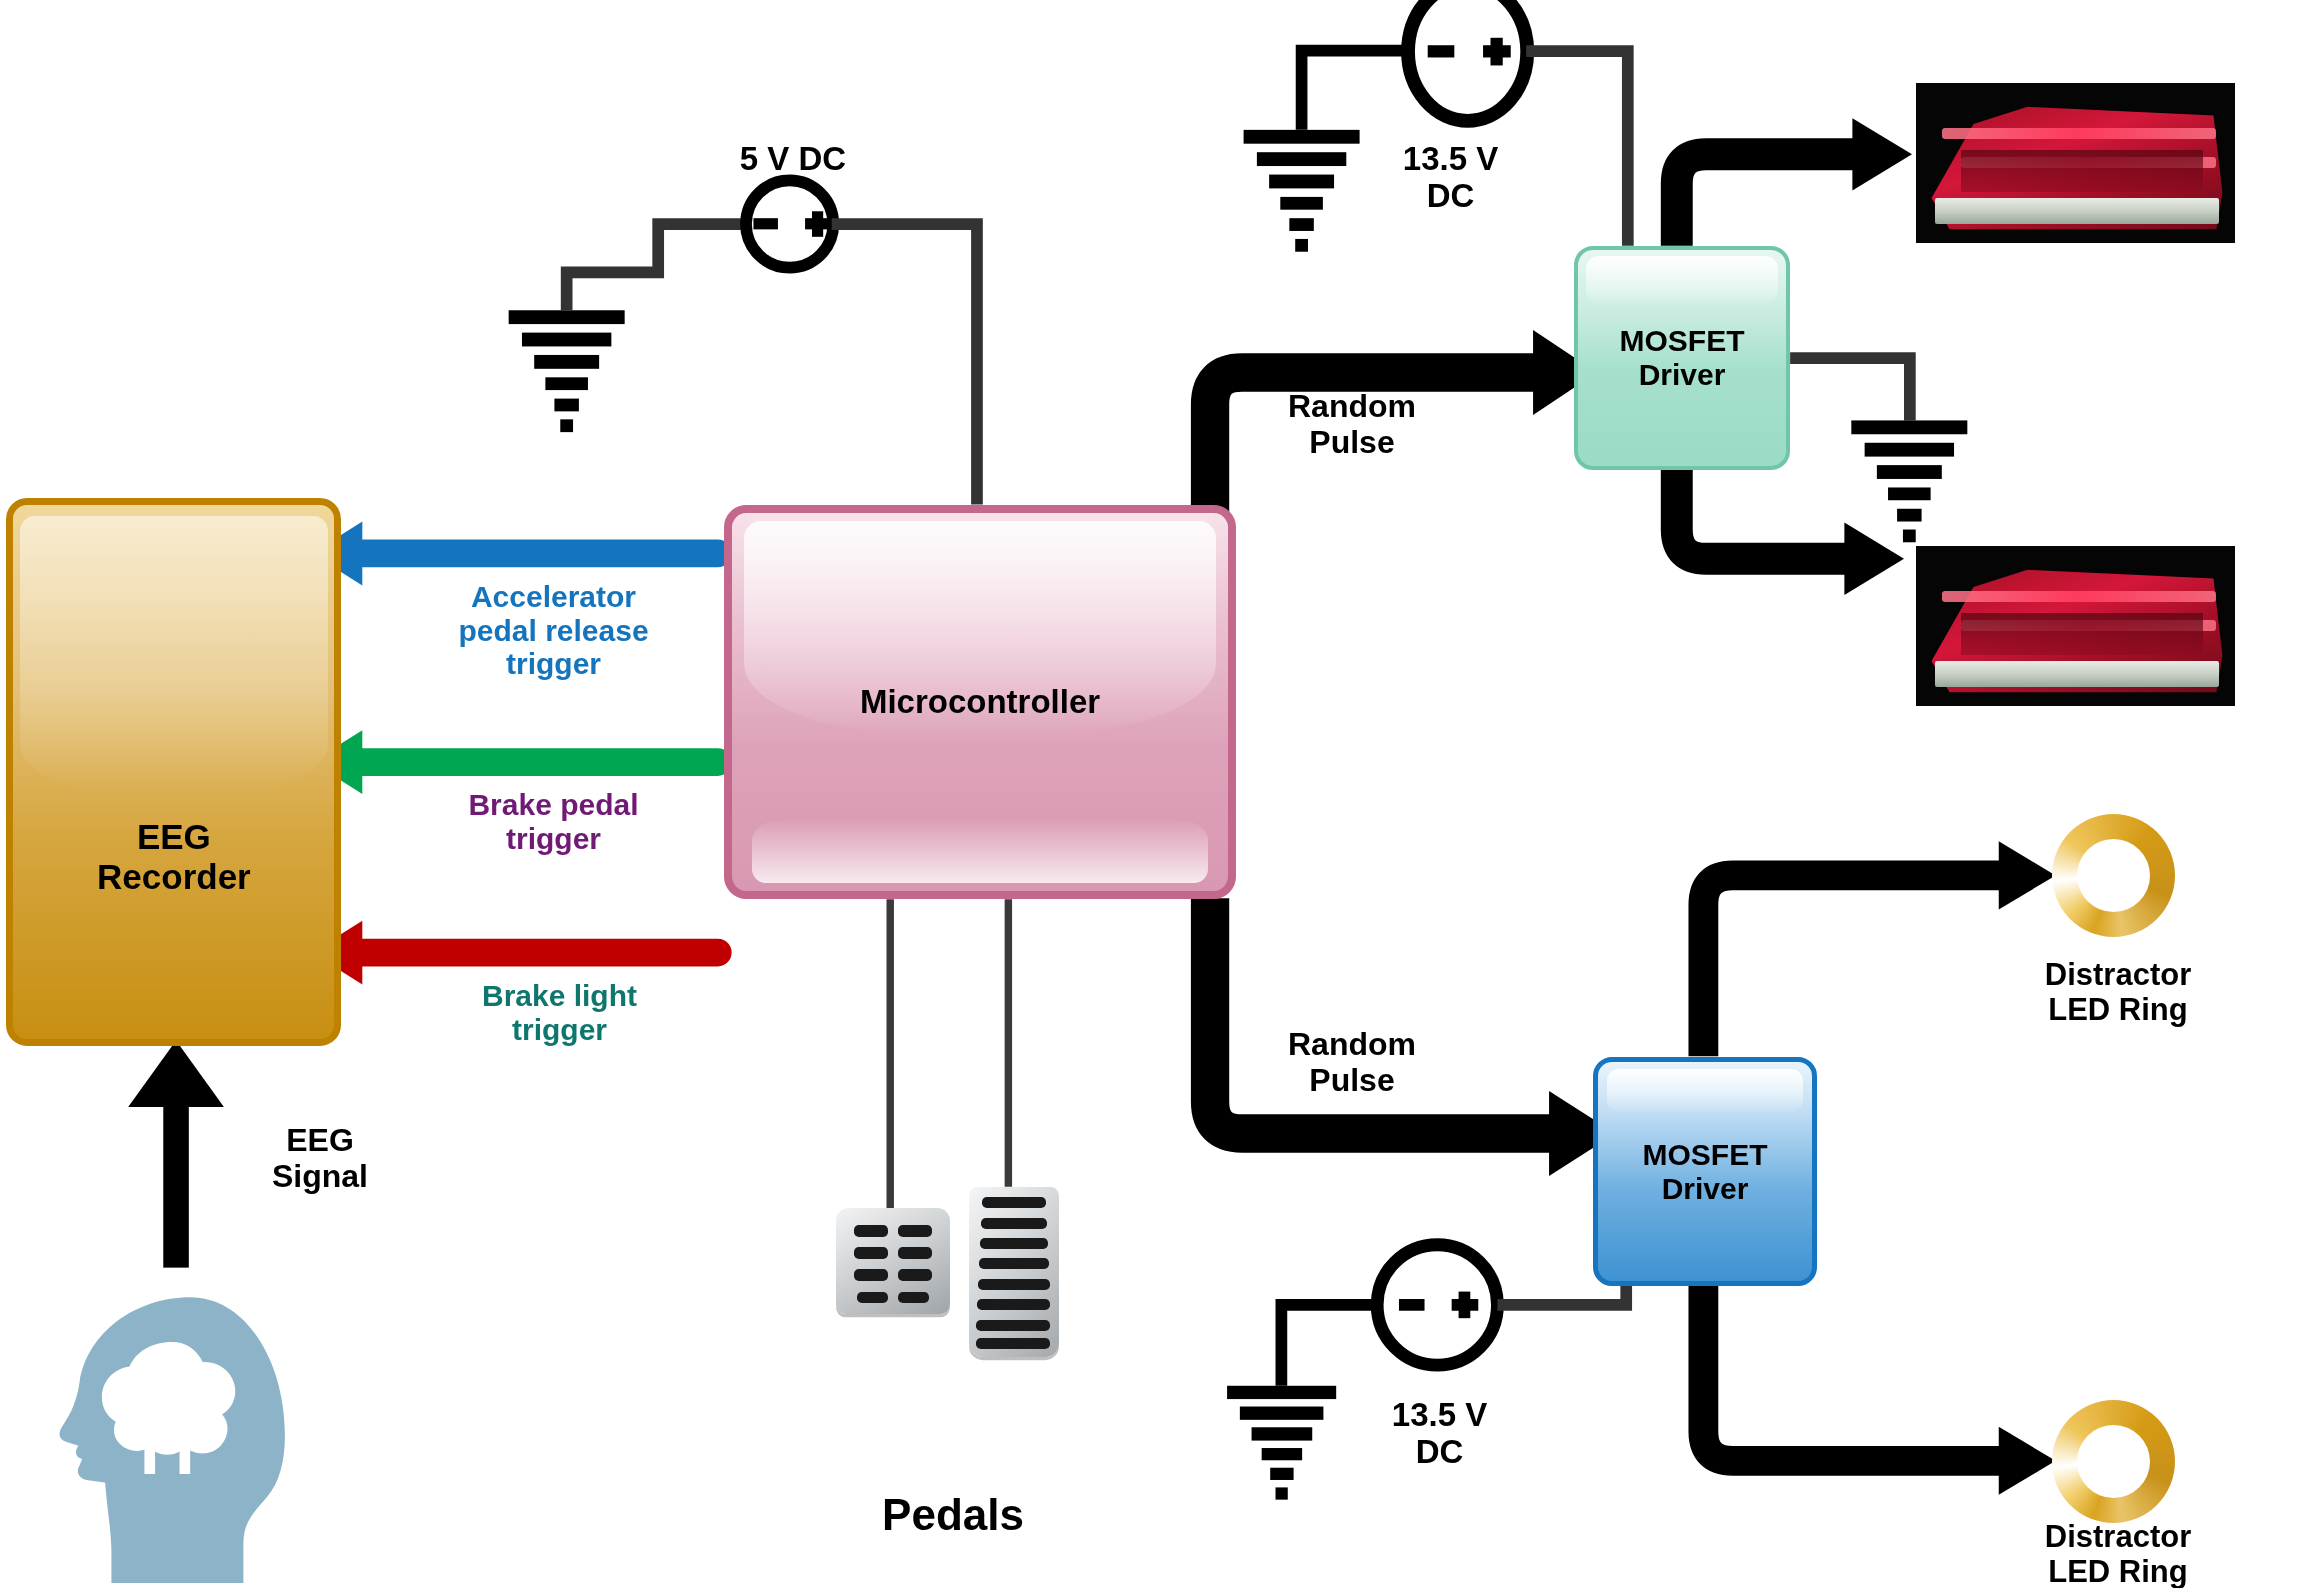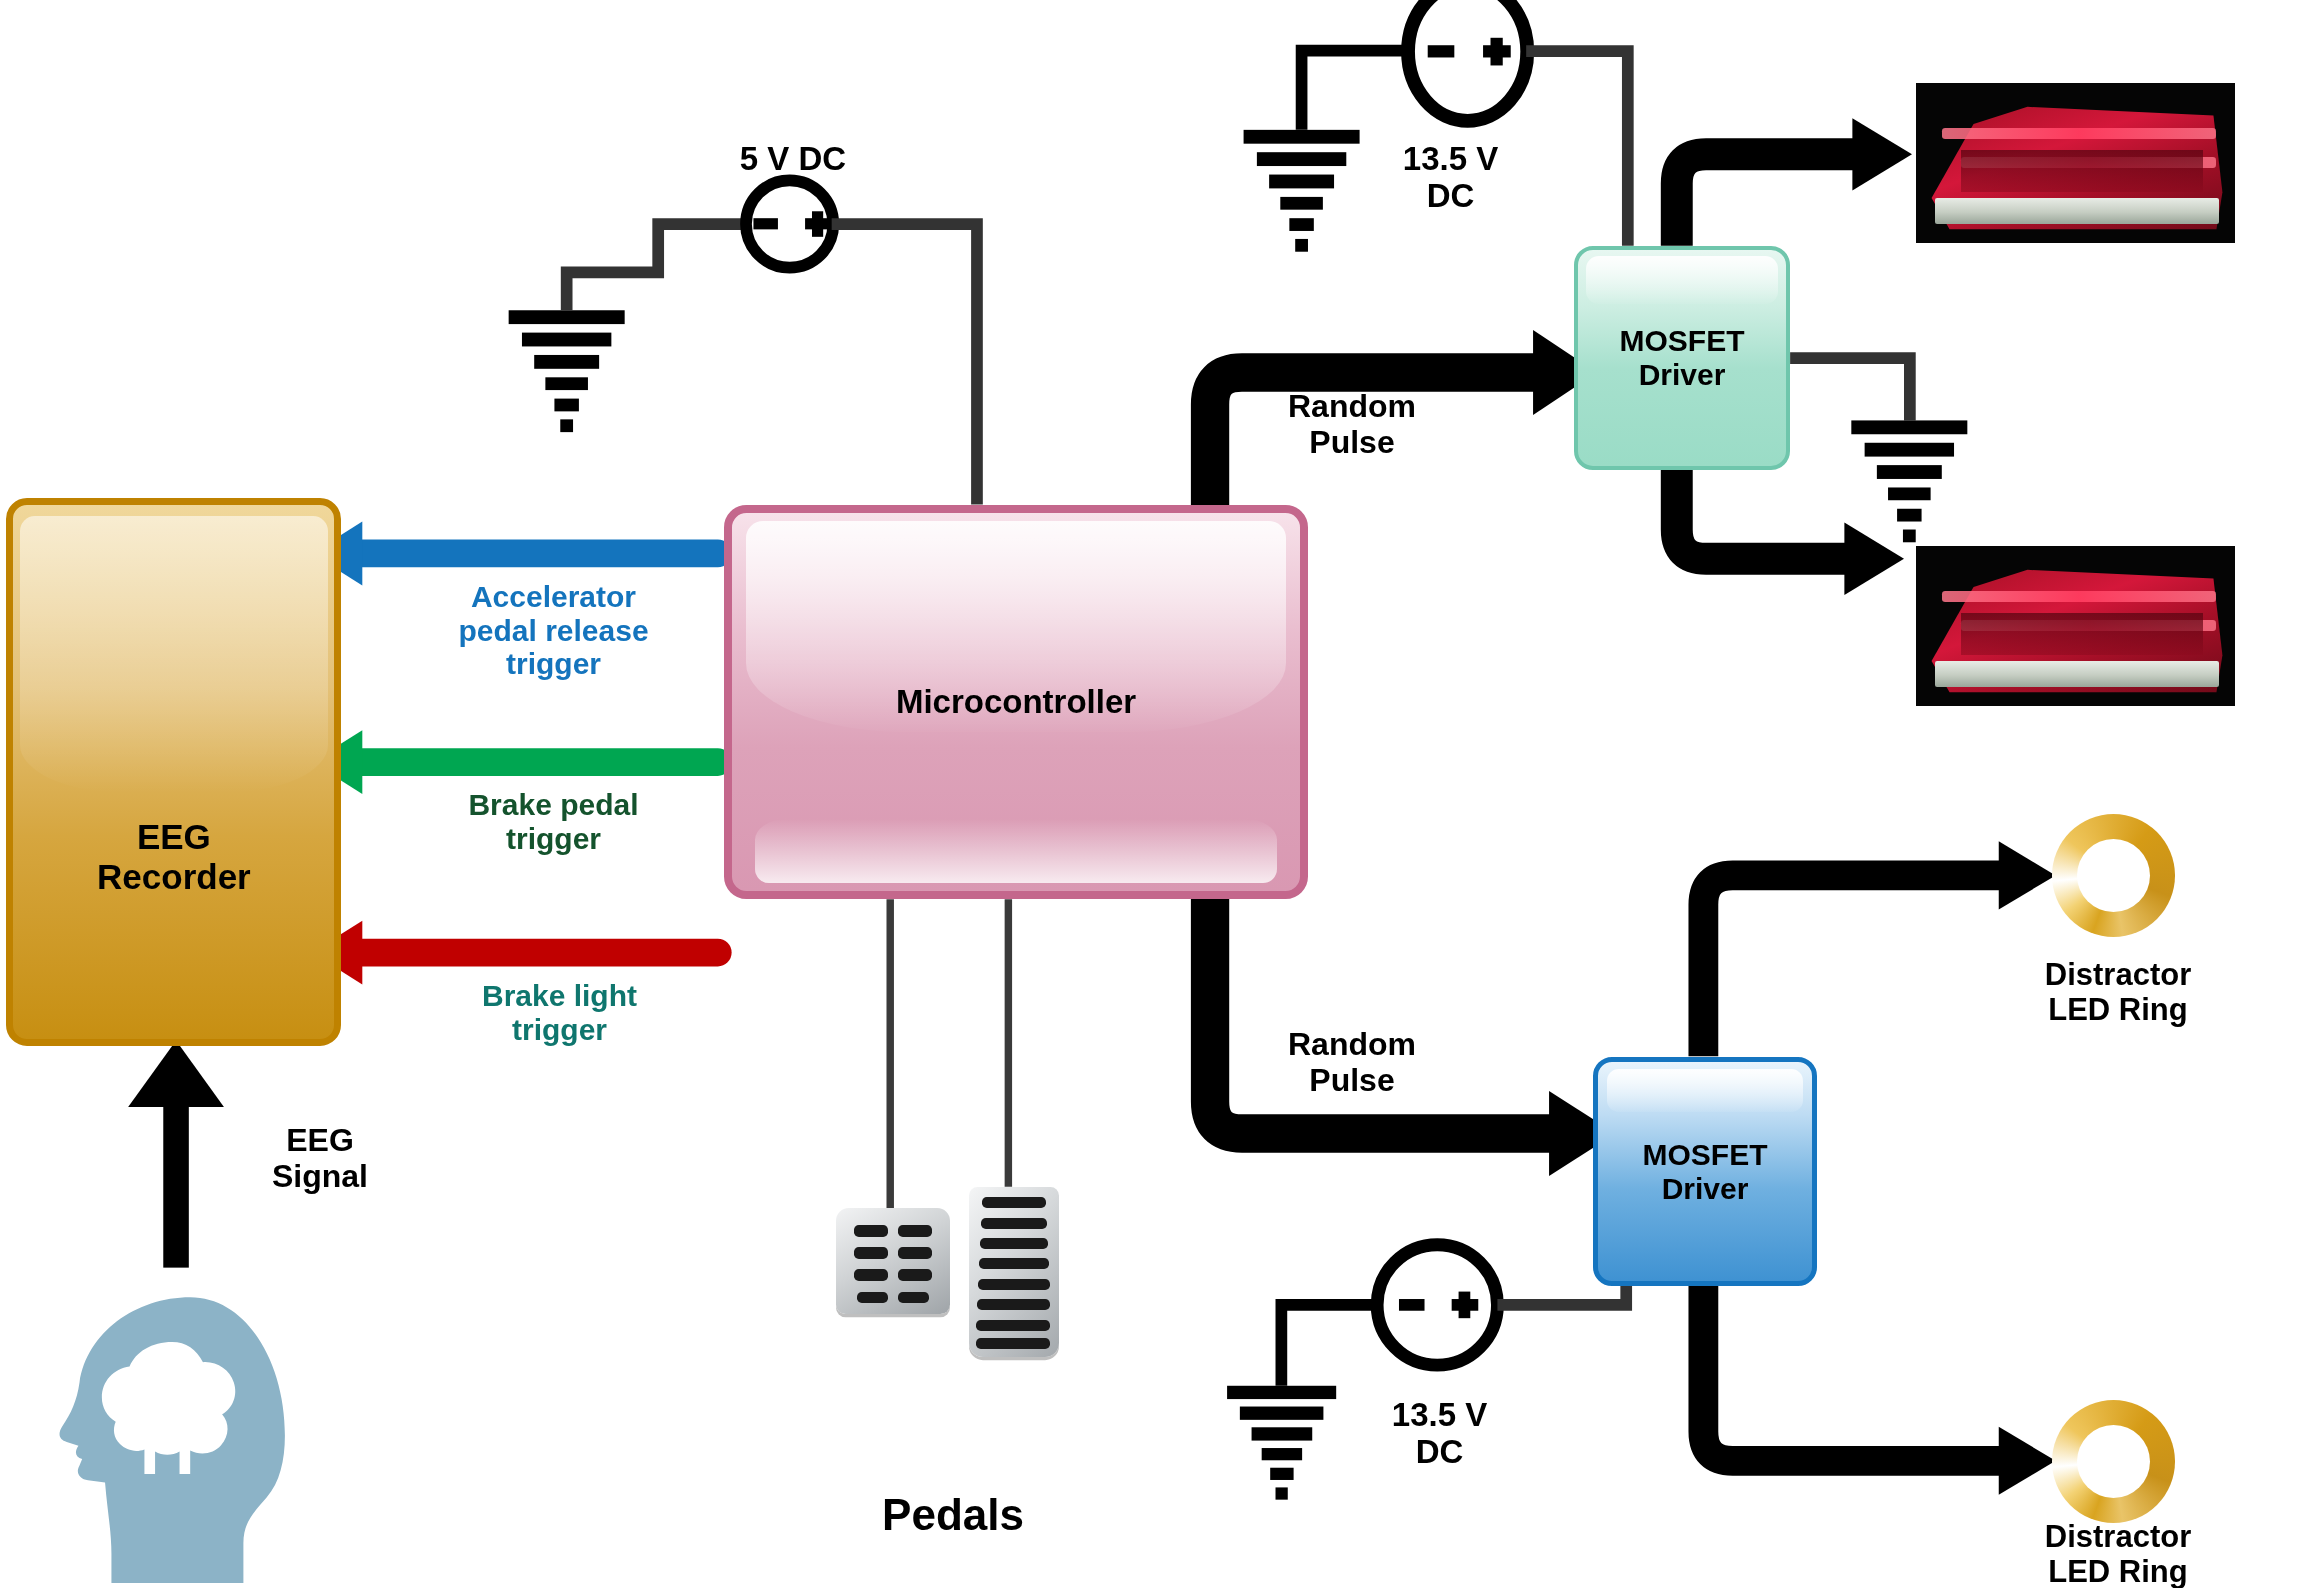--- a/index.html
+++ b/index.html
@@ -17,21 +17,21 @@
   
   #eeg-recorder{left:6.4px;top:498px;width:335px;height:548px;
      border:7.5px solid #bf8200;border-radius:21px;
      background:linear-gradient(180deg,#f0d79a 0%,#e4c178 34%,#d6a63f 62%,#c78f12 100%);}
   #eeg-recorder .glare{left:2%;right:2%;top:2%;height:52%;
      border-radius:15px 15px 106px 106px/15px 15px 48px 48px;
      background:linear-gradient(180deg,rgba(255,255,255,.55),rgba(255,255,255,0));}
   #eeg-recorder .txt{font-size:35px;padding-top:170px;}
 
   
-  #microcontroller{left:724px;top:505px;width:584px;height:394px;
+  #microcontroller{left:724px;top:505px;width:512px;height:394px;
      border:8.5px solid #c4678c;border-radius:22.4px;
      background:linear-gradient(180deg,#f7e2ea 0%,#eabfd0 30%,#dda2b9 62%,#d998b2 100%);}
   #microcontroller .glare{left:2.5%;right:2.5%;top:2%;height:56%;
      border-radius:17px 17px 160px 160px/17px 17px 69px 69px;
      background:linear-gradient(180deg,rgba(255,255,255,.88),rgba(255,255,255,.02));}
   #microcontroller .botglare{position:absolute;left:4%;right:4%;bottom:2%;height:17%;border-radius:32px 32px 14px 14px/21px 21px 14px 14px;
      background:linear-gradient(0deg,rgba(255,255,255,.80),rgba(255,255,255,0));}
   #microcontroller .txt{font-size:33px;}
 
   
@@ -243,21 +243,21 @@
   <div class="lbl" style="left:1336px;top:141px;width:229px;font-size:33px;">13.5 V
 DC</div>
 
   <div class="lbl" style="left:1325px;top:1397px;width:229px;font-size:33px;">13.5 V
 DC</div>
 
   <div class="lbl" style="left:399px;top:580px;width:309px;font-size:30px;color:#1474bd;">Accelerator
 pedal release
 trigger</div>
 
-  <div class="lbl" style="left:410px;top:788px;width:287px;font-size:30px;color:#14532d;">Brake pedal
+  <div class="lbl" style="left:410px;top:788px;width:287px;font-size:30px;color:#701a75;">Brake pedal
 trigger</div>
 
   <div class="lbl" style="left:421px;top:979px;width:277px;font-size:30px;color:#0f766e;">Brake light
 trigger</div>
 
   <div class="lbl" style="left:224px;top:1123px;width:192px;font-size:32px;color:#000;">EEG
 Signal</div>
 
   <div class="lbl" style="left:1256px;top:389px;width:192px;font-size:32px;">Random
 Pulse</div>

